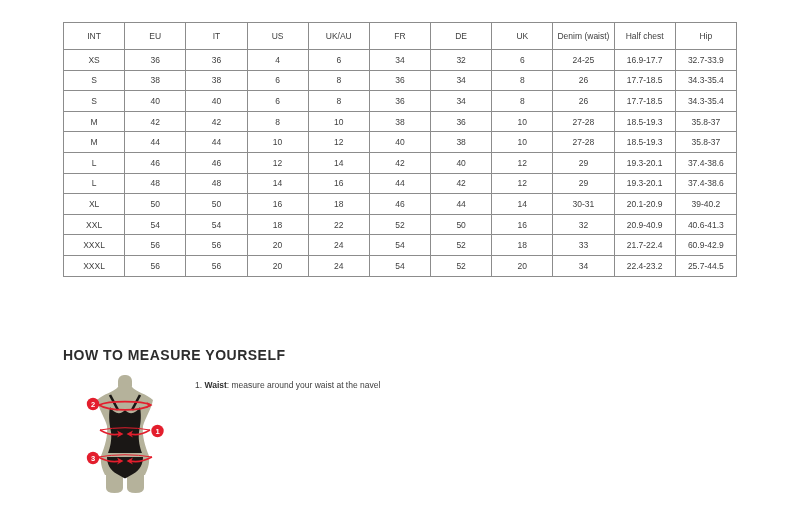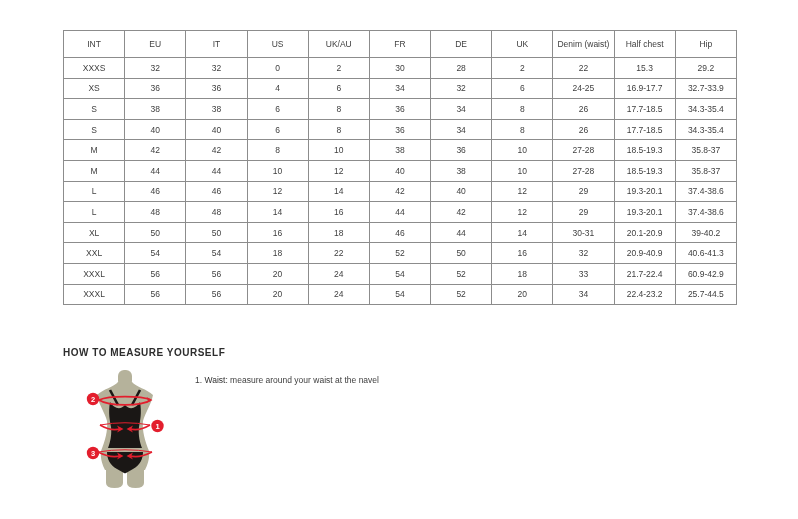--- a/index.html
+++ b/index.html
@@ -4,42 +4,42 @@
 <style>
   html,body{margin:0;padding:0;}
   body{
     width:798px;height:519px;background:#ffffff;position:relative;
     font-family:"Liberation Sans", sans-serif;color:#3c3c3c;overflow:hidden;
   }
   
   .size-table{
     position:absolute;left:63px;top:22px;width:674px;
     border-collapse:collapse;table-layout:fixed;
-    font-size:8.5px;color:#3e3e3e;margin-top:8px;
+    font-size:8.5px;color:#3e3e3e;
   }
   .size-table th,.size-table td{
     border:1px solid #8c8c8c;text-align:center;vertical-align:middle;
     padding:0;font-weight:400;white-space:nowrap;overflow:hidden;
   }
   .size-table thead th{height:26px;}
   .size-table tbody td{height:19.6px;}
   
   .measure{position:absolute;left:63px;top:347px;width:680px;}
   .measure-title{
-    margin:0;font-size:10px;font-weight:700;color:#2d2d2d;
+    margin:0;font-size:14px;font-weight:700;color:#2d2d2d;
     letter-spacing:0.5px;text-transform:uppercase;
   }
   .measure-row{display:flex;align-items:flex-start;margin-top:11px;}
   .figure-wrap{margin-left:22px;width:80px;height:120px;flex:0 0 auto;}
   ol.steps{
     list-style:none;margin:7px 0 0 30px;padding:0;
     font-size:8.5px;color:#3e3e3e;
   }
   ol.steps li{margin-bottom:10px;line-height:9px;}
-  .step-label{font-weight:400;color:#2f2f2f;}
+  .step-label{font-weight:700;color:#2f2f2f;}
 </style>
 </head>
 <body>
 
 <table class="size-table">
   <thead>
     <tr id="size-head-row">
         <th>INT</th>
         <th>EU</th>
         <th>IT</th>
@@ -48,33 +48,20 @@
         <th>FR</th>
         <th>DE</th>
         <th>UK</th>
         <th>Denim (waist)</th>
         <th>Half chest</th>
         <th>Hip</th>
       </tr>
   </thead>
   <tbody id="size-table-body">
       <tr>
-        <td>XXXS</td>
-        <td>32</td>
-        <td>32</td>
-        <td>0</td>
-        <td>2</td>
-        <td>30</td>
-        <td>28</td>
-        <td>2</td>
-        <td>22</td>
-        <td>15.3</td>
-        <td>29.2</td>
-      </tr>
-      <tr>
         <td>XS</td>
         <td>36</td>
         <td>36</td>
         <td>4</td>
         <td>6</td>
         <td>34</td>
         <td>32</td>
         <td>6</td>
         <td>24-25</td>
         <td>16.9-17.7</td>

